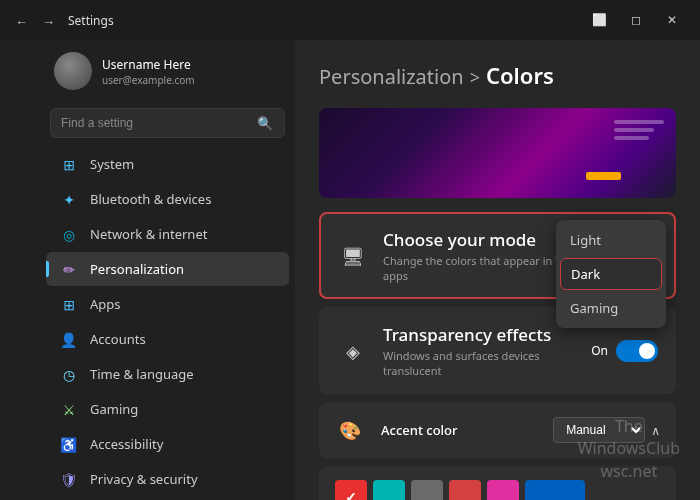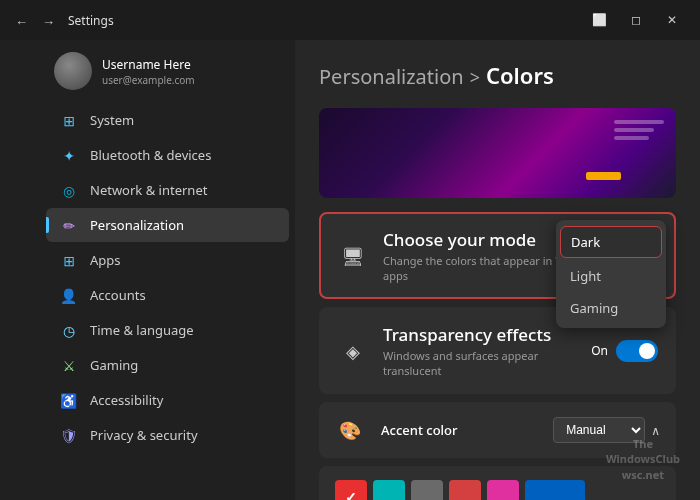--- a/index.html
+++ b/index.html
@@ -424,26 +424,25 @@
       color: #fff;
       font-size: 14px;
       font-weight: bold;
     }
 
     
     .watermark {
       position: absolute;
       bottom: 18px;
       right: 20px;
-      font-size: 11px;
+      font-size: 16px;
       color: rgba(255,255,255,0.25);
       pointer-events: none;
       text-align: center;
       line-height: 1.4;
-      font-weight: bold;
     }
   </style>
 </head>
 <body>
 
 <div class="title-bar">
   <div class="title-bar-left">
     <div class="title-bar-nav">
       <button>←</button>
       <button>→</button>
@@ -463,20 +462,24 @@
     <div class="sidebar-user">
       <div class="avatar">
         <div class="avatar-inner"></div>
       </div>
       <div class="user-info">
         <div class="user-name">Username Here</div>
         <div class="user-email">user@example.com</div>
       </div>
     </div>
 
+    <div class="search-box">
+      <input type="text" placeholder="Find a setting" style="">
+      <span class="search-icon-svg">🔍</span>
+    </div>
 
     <ul class="nav-list">
       <li class="nav-item">
         <span class="nav-icon blue">⊞</span>
         <span>System</span>
       </li>
       <li class="nav-item">
         <span class="nav-icon blue">✦</span>
         <span>Bluetooth &amp; devices</span>
       </li>
@@ -539,32 +542,32 @@
     <div class="settings-section" style="position:relative;">
       <div class="settings-row highlighted">
         <div class="settings-row-icon">🖥</div>
         <div class="settings-row-text">
           <div class="settings-row-title">Choose your mode</div>
           <div class="settings-row-desc">Change the colors that appear in Windows and your apps</div>
         </div>
       </div>
 
       <div class="mode-dropdown-wrapper">
+        <div class="dropdown-item">Light</div>
         <div class="dropdown-item selected">Dark</div>
-        <div class="dropdown-item">Light</div>
         <div class="dropdown-item">Gaming</div>
       </div>
     </div>
 
     <div class="settings-section">
       <div class="settings-row">
         <div class="settings-row-icon">◈</div>
         <div class="settings-row-text">
           <div class="settings-row-title">Transparency effects</div>
-          <div class="settings-row-desc">Windows and surfaces appear translucent</div>
+          <div class="settings-row-desc">Windows and surfaces devices translucent</div>
         </div>
         <div class="settings-row-control">
           <span class="on-label">On</span>
           <div class="toggle on">
             <div class="toggle-knob"></div>
           </div>
         </div>
       </div>
     </div>
 

